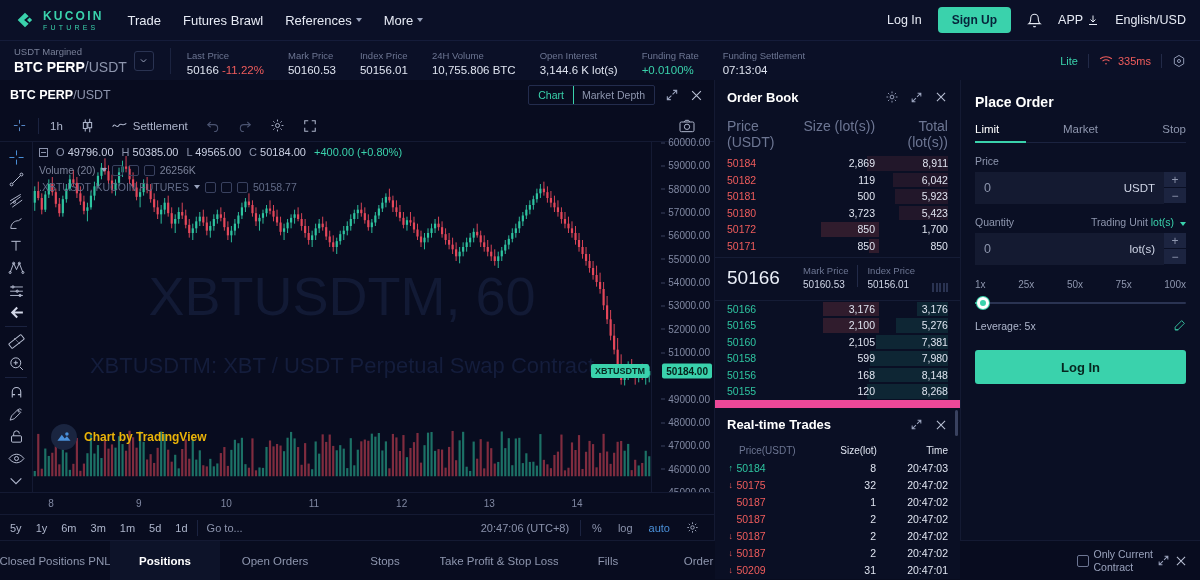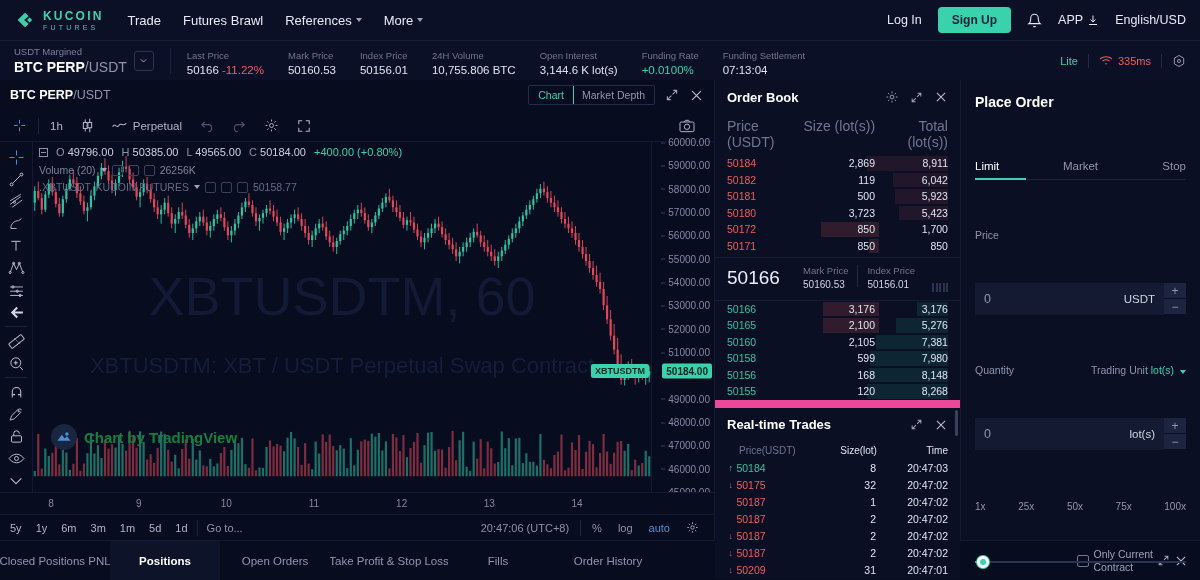--- a/index.html
+++ b/index.html
@@ -127,21 +127,21 @@
   }
   .legend3 {
     position:absolute; left:6px; top:39px; font-size:10.5px; color:#6b melissa; color:#6b melissa;
     color:#626b87; display:flex; align-items:center; gap:5px; z-index:5;
   }
   .legicon { width:11px;height:11px;border:1px solid #3a4karma; border:1px solid #39415f; border-radius:2px; display:inline-block; }
   .tv-badge {
     position:absolute; left:18px; bottom:42px; display:flex; align-items:center; gap:7px; z-index:6;
   }
   .tv-circle { width:26px;height:26px;border-radius:50%;background:#1a2540;display:flex;align-items:center;justify-content:center; }
-  .tv-text { color:#15803d; font-size:15px; font-weight:bold; }
+  .tv-text { color:#eab308; font-size:12px; font-weight:bold; }
   .price-tag {
     position:absolute; z-index:7; background:#3ad2ac; color:#062a22;
     font-size:9px; font-weight:bold; padding:2px 4px; border-radius:2px;
   }
 
   
   .price-axis {
     width:63px; background:#080c1f; border-left:1px solid #141a33; position:relative; flex-shrink:0;
   }
   .pa-tick { position:absolute; right:4px; font-size:10px; color:#8189a3; transform:translateY(-50%); }
@@ -211,21 +211,21 @@
   .up-a { color:#2ec4a0; }
   .dn-a { color:#f05c5c; }
   .rt-price { width:33%; }
   .rt-size { width:33%; text-align:right; color:#dfe4f0; }
   .rt-time { width:34%; text-align:right; color:#dfe4f0; }
   .rt-price.up { color:#2ec4a0; }
   .rt-price.dn { color:#f05c5c; }
   .rt-scroll { position:absolute; right:2px; top:2px; width:3px; height:26px; background:#3a melissa; background:#39415f; border-radius:2px; }
 
   
-  .po-col { width:240px; background:#0a0f24; display:flex; flex-direction:column; padding:0 14px; border-left:1px solid #141a33;gap:37px; }
+  .po-col { width:240px; background:#0a0f24; display:flex; flex-direction:column; padding:0 14px; border-left:1px solid #141a33; }
   .po-title { font-size:14px; font-weight:bold; color:#fff; margin-top:14px; }
   .po-tabs { display:flex; margin-top:13px; border-bottom:1px solid #1b2340; }
   .po-tab { flex:1; font-size:11.5px; color:#8e96ae; padding-bottom:7px; cursor:pointer; }
   .po-tab:nth-child(2){ text-align:center; }
   .po-tab:nth-child(3){ text-align:right; }
   .po-tab.active { color:#fff; position:relative; }
   .po-tab.active:after {
     content:""; position:absolute; left:0; right:28%; bottom:-1px; height:2px; background:#3ad2ac;
   }
   .fld-label { font-size:10.5px; color:#8e96ae; margin-top:12px; display:flex; align-items:center; }
@@ -428,21 +428,21 @@
           <svg width="13" height="15" viewBox="0 0 16 20" fill="none" stroke="#aeb6cc" stroke-width="1.4">
             <path d="M5 2v4M5 14v4M11 1v5M11 13v6"></path>
             <rect x="2.5" y="6" width="5" height="8"></rect>
               <rect x="8.5" y="6" width="5" height="7"></rect>
           </svg>
         </div>
         <div class="tb-item">
           <svg width="15" height="11" viewBox="0 0 22 12" fill="none" stroke="#aeb6cc" stroke-width="1.5">
             <path d="M1 8c3-7 6 3 9-2s6 2 11-3"></path>
           </svg>
-          <span>Perpetual</span>
+          <span>Settlement</span>
         </div>
         <div class="tb-item">
           <svg width="14" height="13" viewBox="0 0 24 22" fill="none" stroke="#4a5370" stroke-width="1.8">
             <path d="M8 5L3 9.5 8 14"></path>
               <path d="M3 9.5h11a6 6 0 0 1 0 12"></path>
           </svg>
         </div>
         <div class="tb-item">
           <svg width="14" height="13" viewBox="0 0 24 22" fill="none" stroke="#4a5370" stroke-width="1.8">
             <path d="M16 5l5 4.5-5 4.5"></path>
@@ -1472,20 +1472,21 @@
       </div>
 
       <button class="po-btn">Log In</button>
     </div>
   </div>
 
   <div class="bottom">
     <div class="bt" style="width:110px">Closed Positions PNL</div>
     <div class="bt active" style="width:110px">Positions</div>
     <div class="bt" style="width:110px">Open Orders</div>
+    <div class="bt" style="width:110px">Stops</div>
     <div class="bt" style="width:118px">Take Profit &amp; Stop Loss</div>
     <div class="bt" style="width:100px">Fills</div>
     <div class="bt" style="width:120px">Order History</div>
     <div class="bt-right">
       <span class="chk"></span>
       <span class="chk-lbl">
         <span>Only Current</span><br>
         <span>Contract</span>
       </span>
       <span class="hicon">

